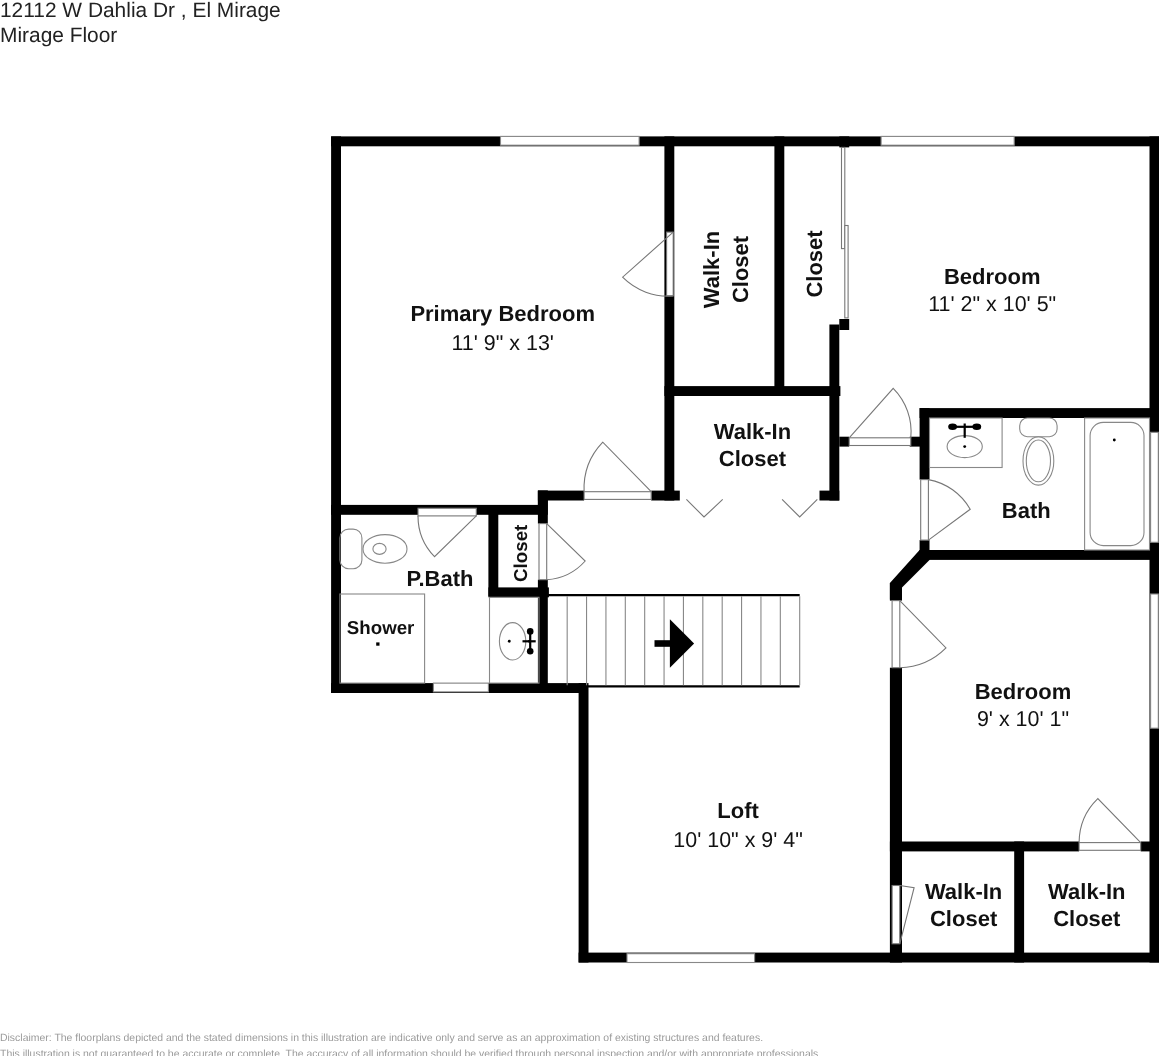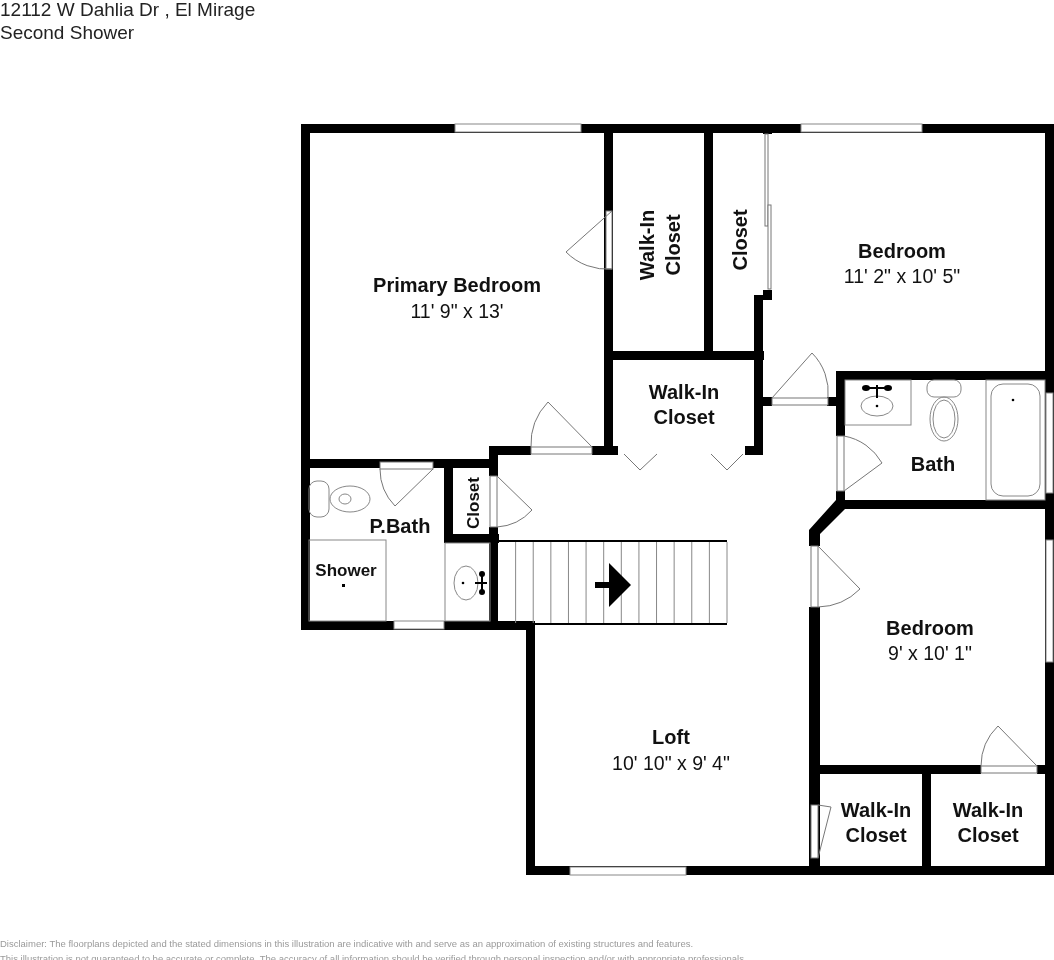--- a/index.html
+++ b/index.html
@@ -12,21 +12,21 @@
   #disc1 { top: 939px; }
   #disc2 { top: 954px; }
   #plan { position: absolute; left: 0; top: 0; }
   .room-name { font-weight: bold; font-size: 20px; fill: #111; }
   .room-dim { font-size: 19.5px; fill: #111; }
 </style>
 </head>
 <body>
 
 <div class="hdr" id="hdr-addr">12112 W Dahlia Dr , El Mirage</div>
-<div class="hdr" id="hdr-floor">Second Shower</div>
+<div class="hdr" id="hdr-floor">Mirage Floor</div>
 
 <svg id="plan" width="1054" height="960" viewBox="0 0 1054 960">
 
   <g fill="#000">
 
     <rect x="301" y="124" width="753" height="9"></rect>
 
     <rect x="301" y="124" width="9" height="506"></rect>
 
     <rect x="301" y="621" width="232" height="9"></rect>
@@ -223,14 +223,14 @@
     <text class="room-dim" x="671" y="770" text-anchor="middle">10' 10" x 9' 4"</text>
 
     <text class="room-name" x="876" y="817" text-anchor="middle">Walk-In</text>
     <text class="room-name" x="876" y="842" text-anchor="middle">Closet</text>
 
     <text class="room-name" x="988" y="817" text-anchor="middle">Walk-In</text>
     <text class="room-name" x="988" y="842" text-anchor="middle">Closet</text>
   </g>
 </svg>
 
-<div class="disc" id="disc1">Disclaimer: The floorplans depicted and the stated dimensions in this illustration are indicative with and serve as an approximation of existing structures and features.</div>
+<div class="disc" id="disc1">Disclaimer: The floorplans depicted and the stated dimensions in this illustration are indicative only and serve as an approximation of existing structures and features.</div>
 <div class="disc" id="disc2">This illustration is not guaranteed to be accurate or complete. The accuracy of all information should be verified through personal inspection and/or with appropriate professionals.</div>
 
 </body></html>

